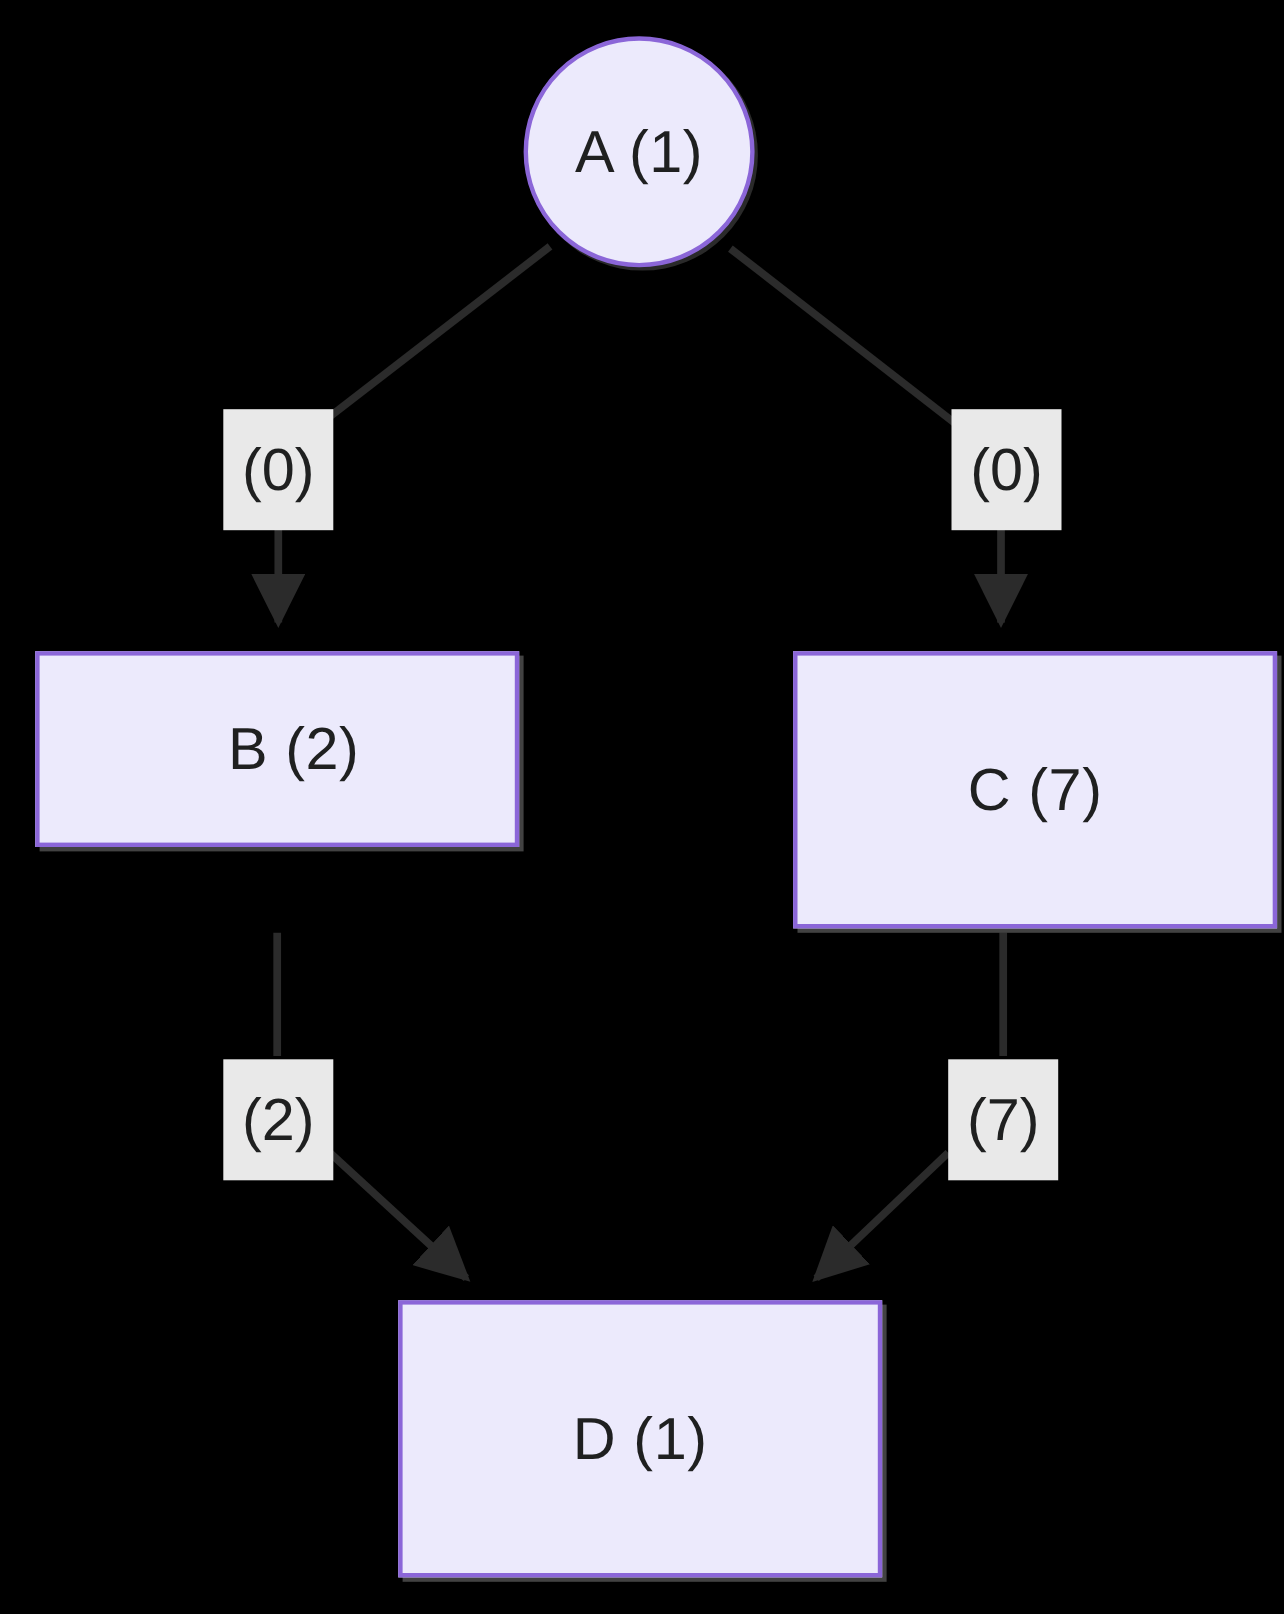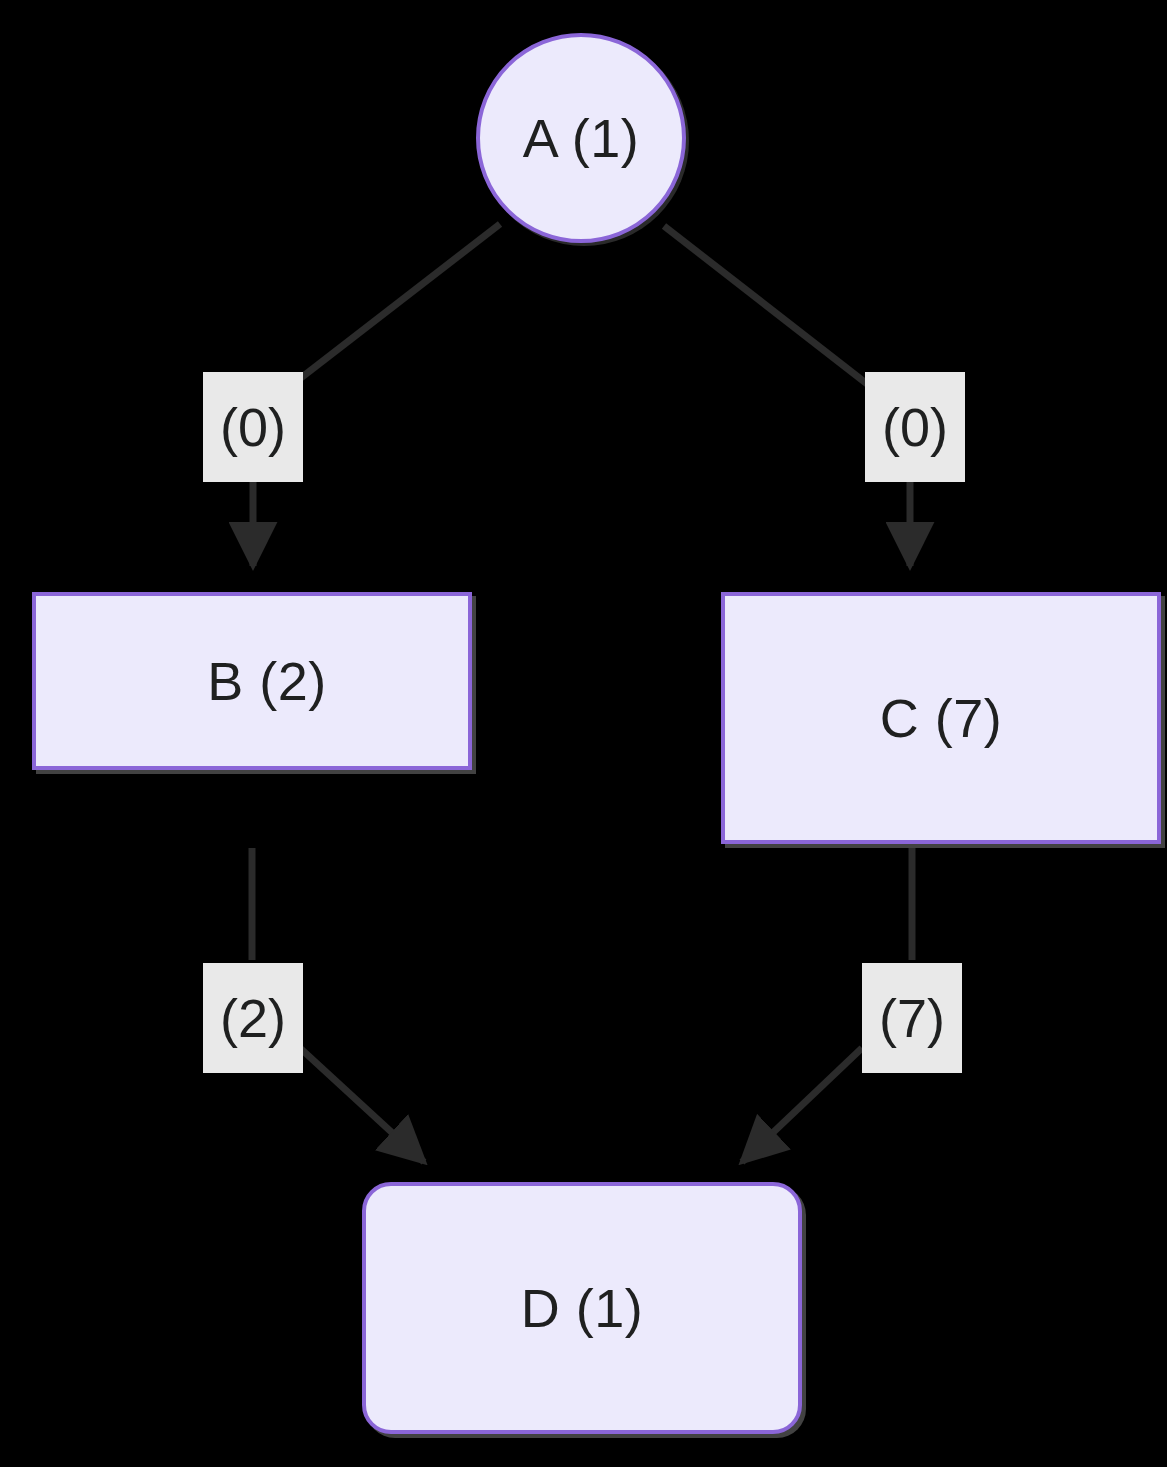--- a/index.html
+++ b/index.html
@@ -106,21 +106,21 @@
   </div>
 
   <div class="node" style="left:32px; top:592px; width:440px; height:178px;padding-left:30px;">
     <span>B (2)</span>
   </div>
 
   <div class="node" style="left:693px; top:592px; width:440px; height:252px;margin-left:28px;">
     <span>C (7)</span>
   </div>
 
-  <div class="node" style="left:362px; top:1182px; width:440px; height:252px;border-radius:29px;">
+  <div class="node" style="left:362px; top:1182px; width:440px; height:252px;">
     <span>D (1)</span>
   </div>
 
   <div class="edge-label" style="left:203px; top:372px; width:100px; height:110px;">
     <span>(0)</span>
   </div>
 
   <div class="edge-label" style="left:865px; top:372px; width:100px; height:110px;">
     <span>(0)</span>
   </div>

